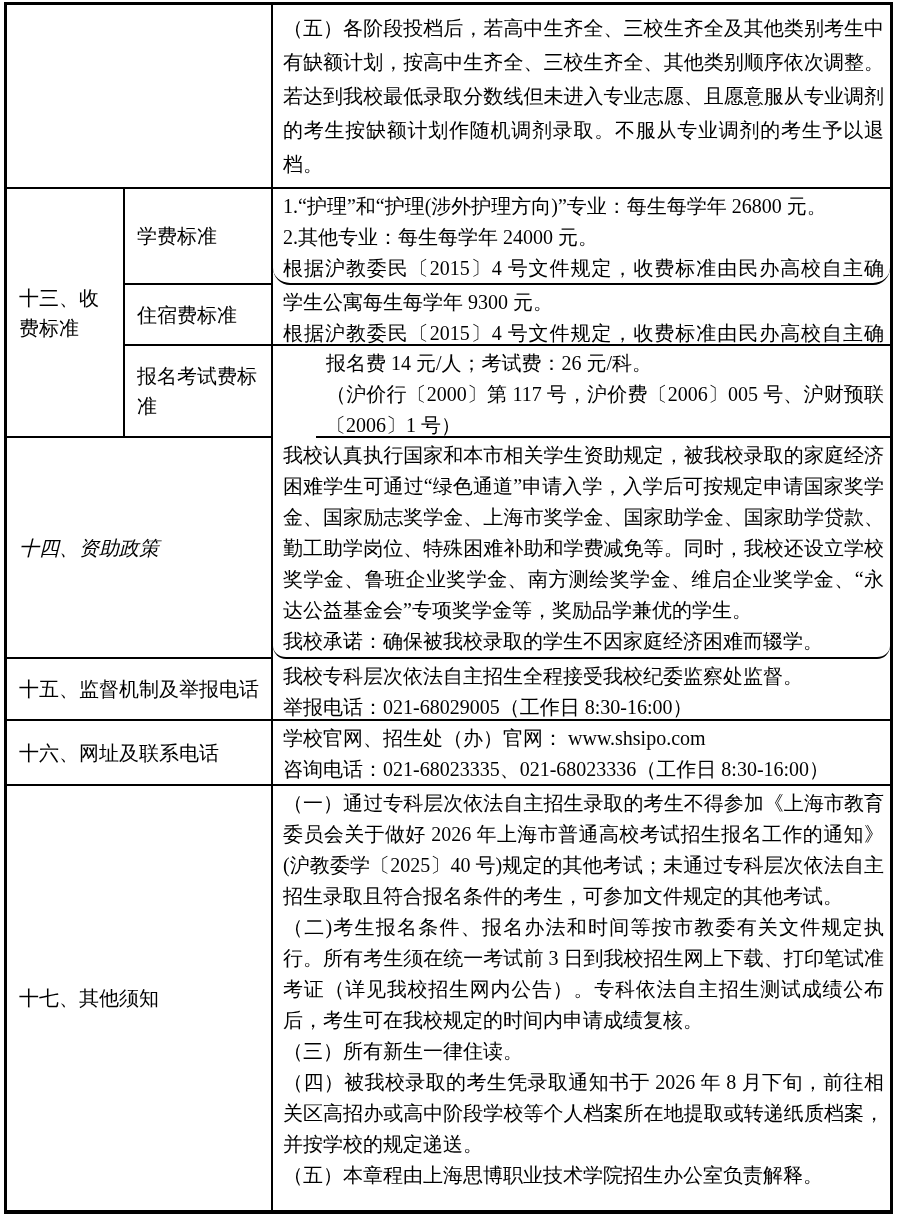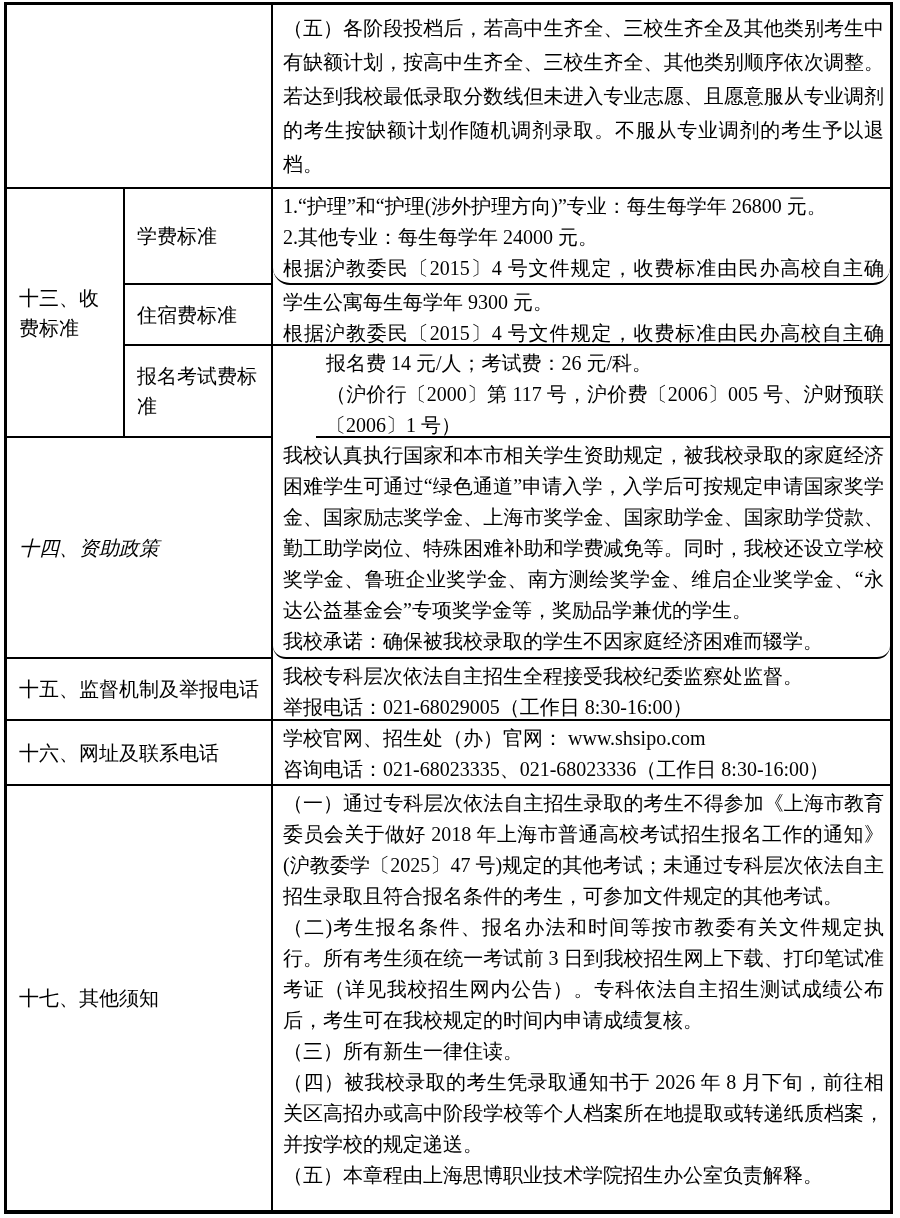--- a/index.html
+++ b/index.html
@@ -139,21 +139,21 @@
     </div>
     <div class="cell no-r cc16 content">
       <p>学校官网、招生处（办）官网： www.shsipo.com</p>
       <p>咨询电话：021-68023335、021-68023336（工作日 8:30-16:00）</p>
     </div>
 
     <div class="cell no-b label17 label-cell">
       <span>十七、其他须知</span>
     </div>
     <div class="cell no-r no-b cc17 content">
-      <p>（一）通过专科层次依法自主招生录取的考生不得参加《上海市教育委员会关于做好 2018 年上海市普通高校考试招生报名工作的通知》(沪教委学〔2025〕47 号)规定的其他考试；未通过专科层次依法自主招生录取且符合报名条件的考生，可参加文件规定的其他考试。</p>
+      <p>（一）通过专科层次依法自主招生录取的考生不得参加《上海市教育委员会关于做好 2026 年上海市普通高校考试招生报名工作的通知》(沪教委学〔2025〕40 号)规定的其他考试；未通过专科层次依法自主招生录取且符合报名条件的考生，可参加文件规定的其他考试。</p>
       <p>（二)考生报名条件、报名办法和时间等按市教委有关文件规定执行。所有考生须在统一考试前 3 日到我校招生网上下载、打印笔试准考证（详见我校招生网内公告）。专科依法自主招生测试成绩公布后，考生可在我校规定的时间内申请成绩复核。</p>
       <p>（三）所有新生一律住读。</p>
       <p>（四）被我校录取的考生凭录取通知书于 2026 年 8 月下旬，前往相关区高招办或高中阶段学校等个人档案所在地提取或转递纸质档案，并按学校的规定递送。</p>
       <p>（五）本章程由上海思博职业技术学院招生办公室负责解释。</p>
     </div>
 
   </div>
 </div>
 
 </body></html>

